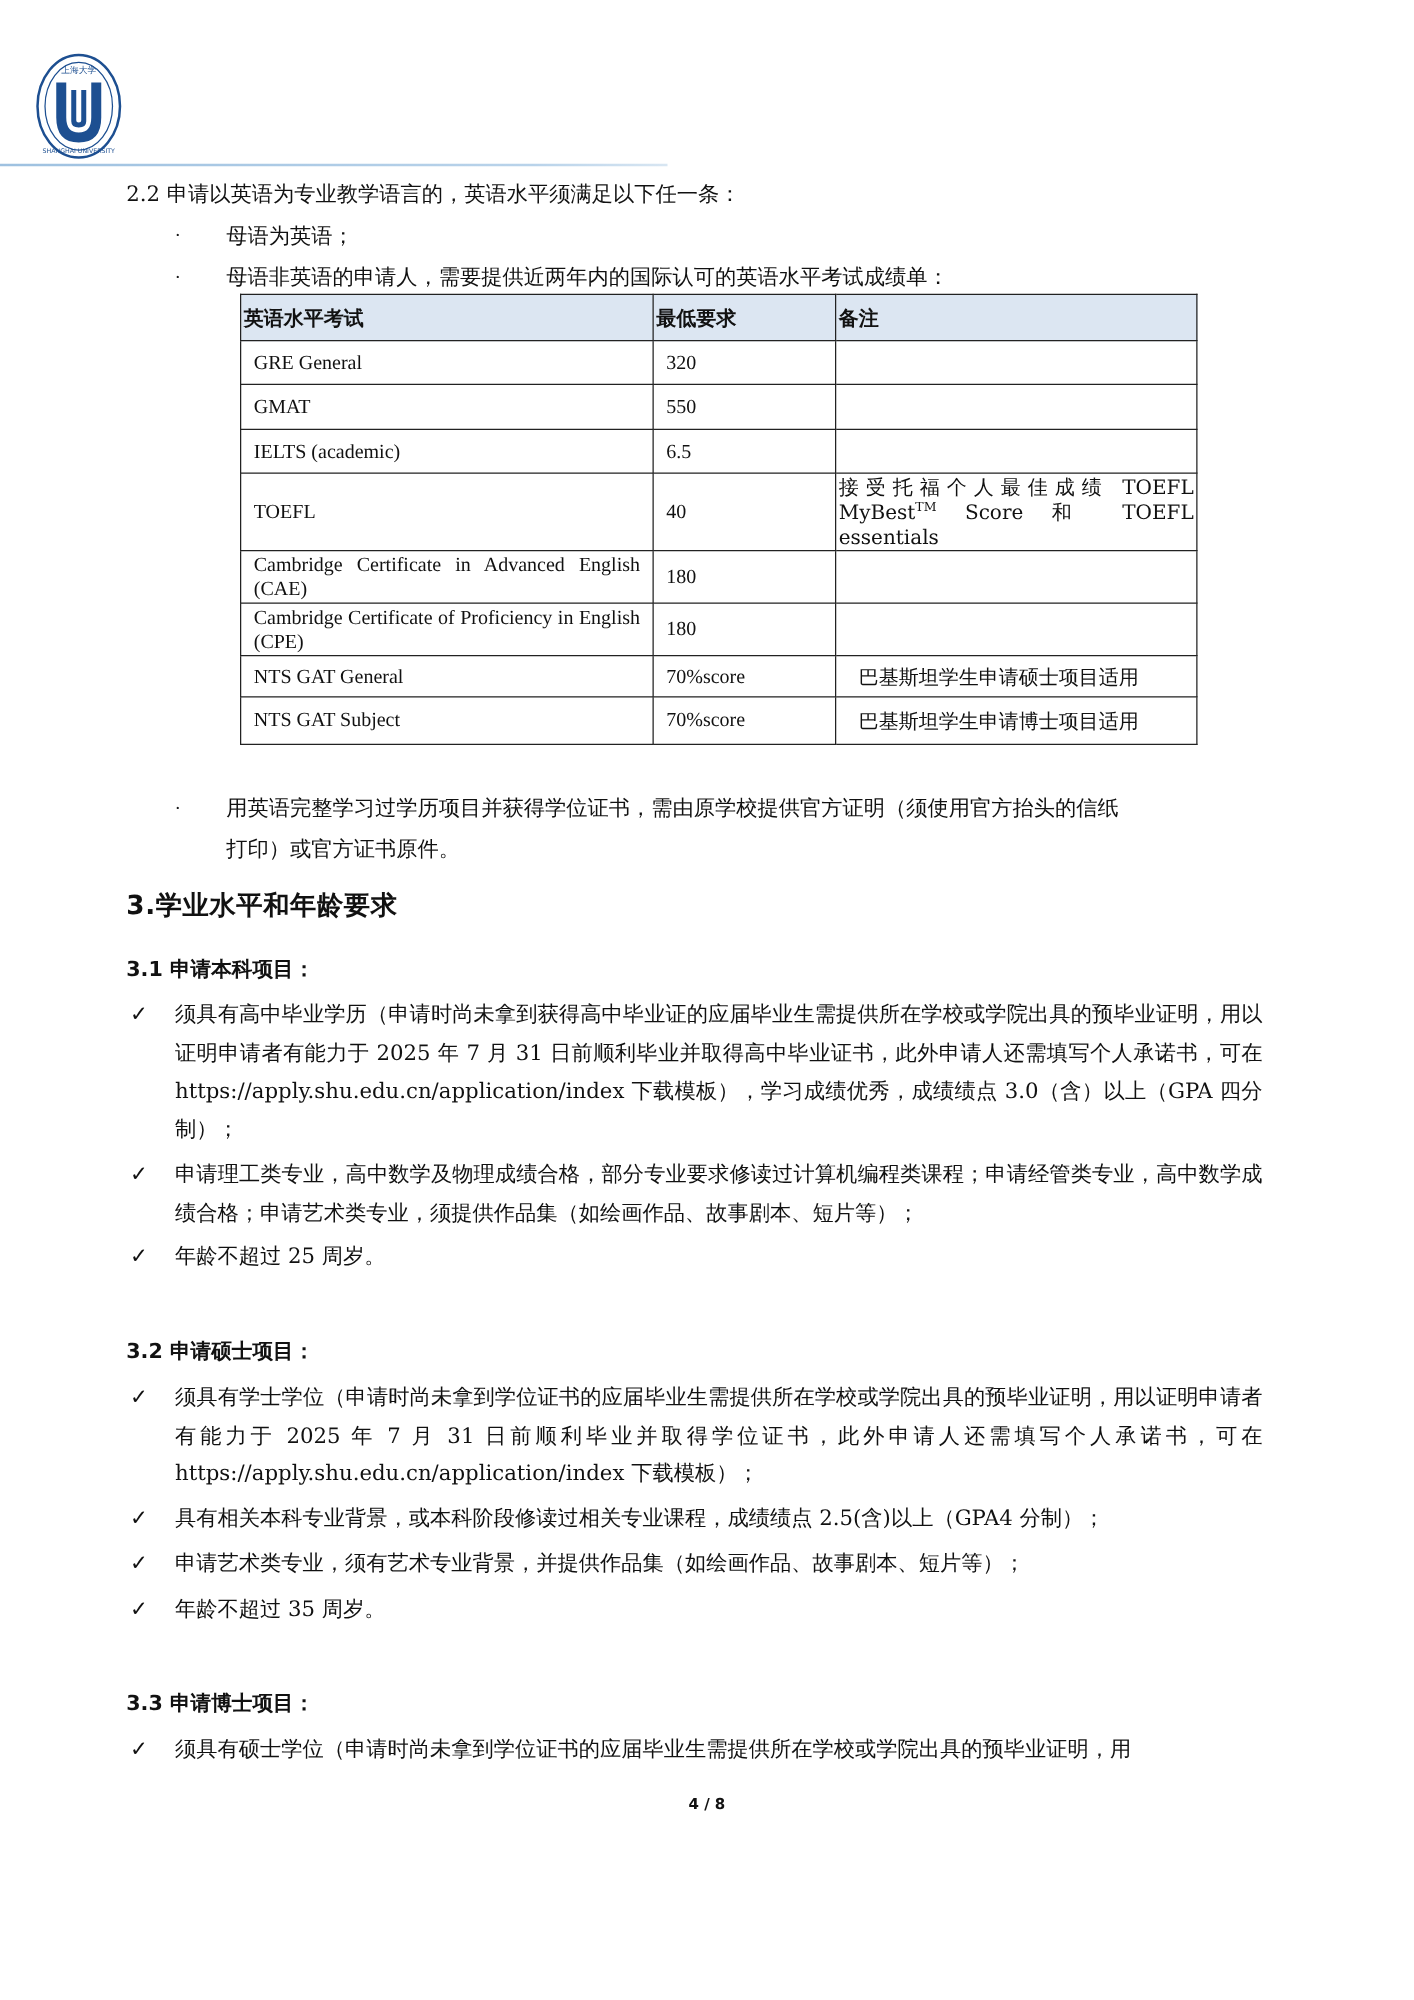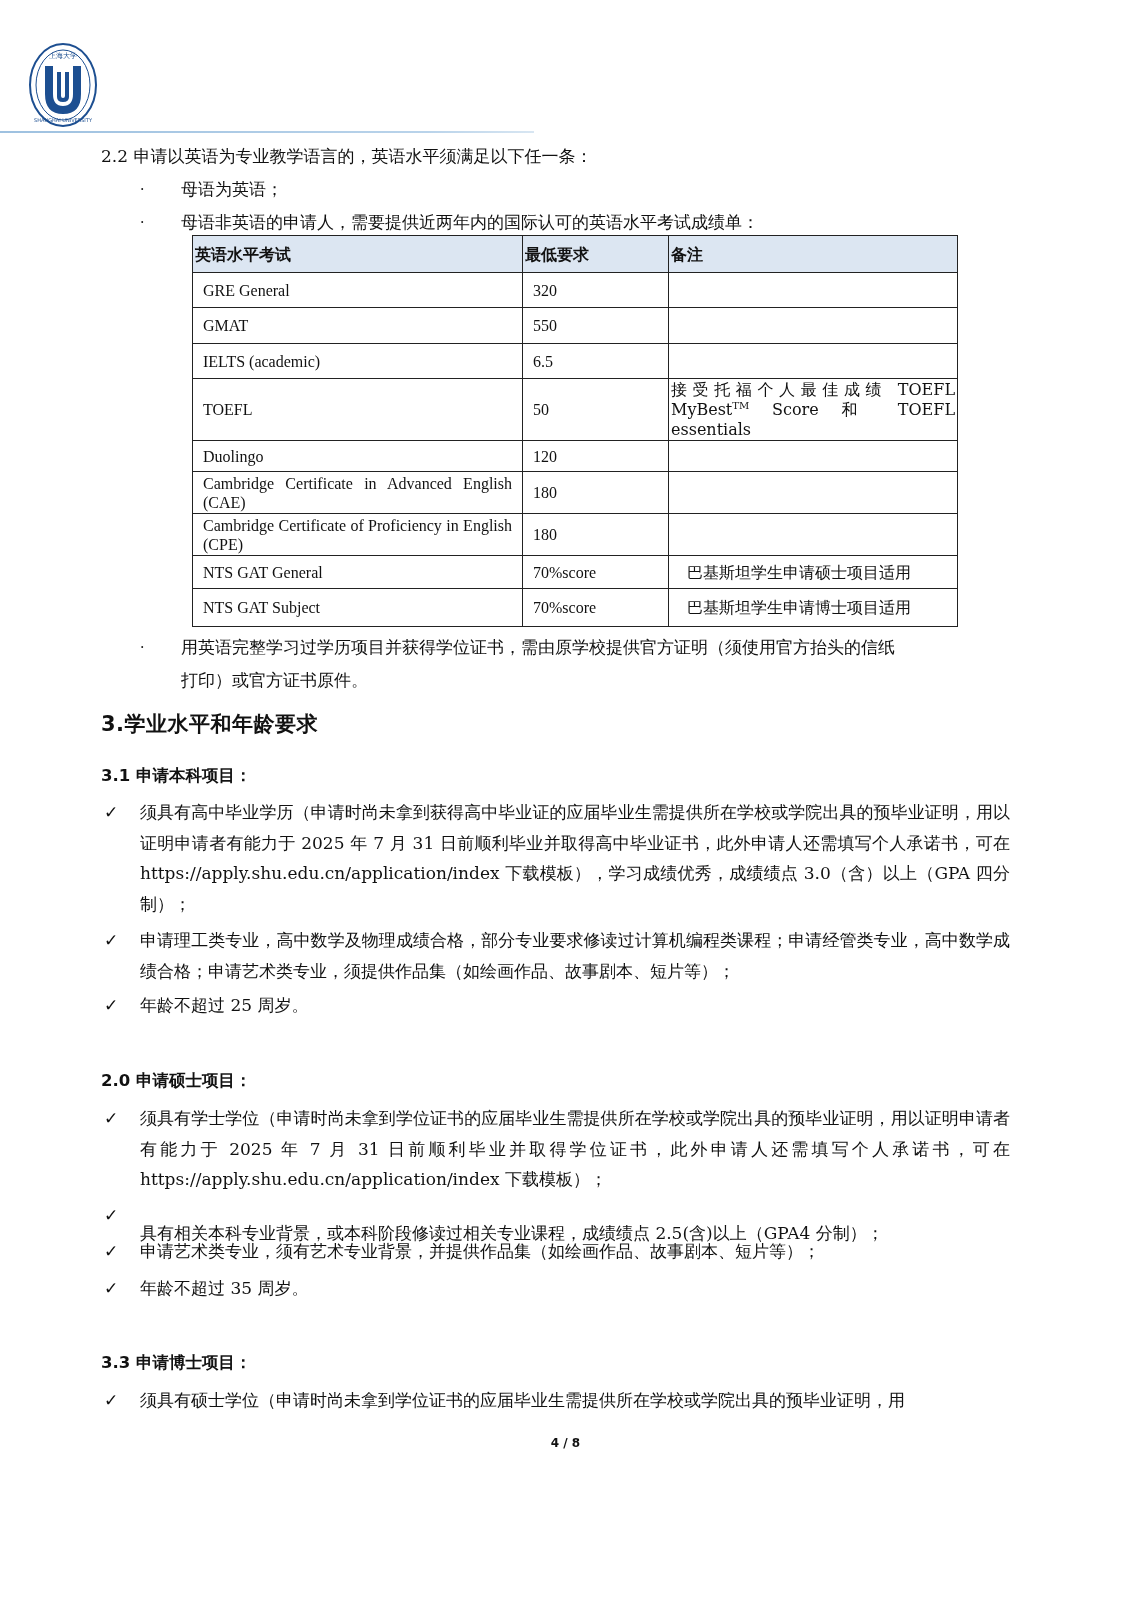--- a/index.html
+++ b/index.html
@@ -102,27 +102,22 @@
       <td class="c2">550</td>
       <td></td>
     </tr>
     <tr style="height:35px;font-family:Liberation Serif, serif;">
       <td class="c1">IELTS (academic)</td>
       <td class="c2">6.5</td>
       <td></td>
     </tr>
     <tr style="height:62px;">
       <td class="c1">TOEFL</td>
-      <td class="c2">50</td>
+      <td class="c2">40</td>
       <td class="note"><span>接受托福个人最佳成绩 TOEFL MyBest</span><sup>TM</sup><span> Score 和 TOEFL essentials</span></td>
-    </tr>
-    <tr style="height:31px;">
-      <td class="c1">Duolingo</td>
-      <td class="c2">120</td>
-      <td></td>
     </tr>
     <tr style="height:42px;">
       <td class="c1 jt">Cambridge Certificate in Advanced English (CAE)</td>
       <td class="c2">180</td>
       <td></td>
     </tr>
     <tr style="height:42px;">
       <td class="c1 jt">Cambridge Certificate of Proficiency in English (CPE)</td>
       <td class="c2">180</td>
       <td></td>
@@ -150,27 +145,27 @@
 
 <span class="check" style="top:802px;">✓</span>
 <div class="body-text" style="top:797px;">须具有高中毕业学历（申请时尚未拿到获得高中毕业证的应届毕业生需提供所在学校或学院出具的预毕业证明，用以证明申请者有能力于 2025 年 7 月 31 日前顺利毕业并取得高中毕业证书，此外申请人还需填写个人承诺书，可在 https://apply.shu.edu.cn/application/index 下载模板），学习成绩优秀，成绩绩点 3.0（含）以上（GPA 四分制）；</div>
 
 <span class="check" style="top:930px;">✓</span>
 <div class="body-text" style="top:925px;">申请理工类专业，高中数学及物理成绩合格，部分专业要求修读过计算机编程类课程；申请经管类专业，高中数学成绩合格；申请艺术类专业，须提供作品集（如绘画作品、故事剧本、短片等）；</div>
 
 <span class="check" style="top:995px;">✓</span>
 <div class="body-text" style="top:990px;">年龄不超过 25 周岁。</div>
 
-<div class="h-sub" style="top:1070px;">2.0 申请硕士项目：</div>
+<div class="h-sub" style="top:1070px;">3.2 申请硕士项目：</div>
 
 <span class="check" style="top:1108px;">✓</span>
 <div class="body-text" style="top:1103px;">须具有学士学位（申请时尚未拿到学位证书的应届毕业生需提供所在学校或学院出具的预毕业证明，用以证明申请者有能力于 2025 年 7 月 31 日前顺利毕业并取得学位证书，此外申请人还需填写个人承诺书，可在 https://apply.shu.edu.cn/application/index 下载模板）；</div>
 
 <span class="check" style="top:1205px;">✓</span>
-<div class="body-text" style="top:1200px;margin-top:18px;">具有相关本科专业背景，或本科阶段修读过相关专业课程，成绩绩点 2.5(含)以上（GPA4 分制）；</div>
+<div class="body-text" style="top:1200px;">具有相关本科专业背景，或本科阶段修读过相关专业课程，成绩绩点 2.5(含)以上（GPA4 分制）；</div>
 
 <span class="check" style="top:1241px;">✓</span>
 <div class="body-text" style="top:1236px;">申请艺术类专业，须有艺术专业背景，并提供作品集（如绘画作品、故事剧本、短片等）；</div>
 
 <span class="check" style="top:1278px;">✓</span>
 <div class="body-text" style="top:1273px;">年龄不超过 35 周岁。</div>
 
 <div class="h-sub" style="top:1352px;">3.3  申请博士项目：</div>
 
 <span class="check" style="top:1390px;">✓</span>

